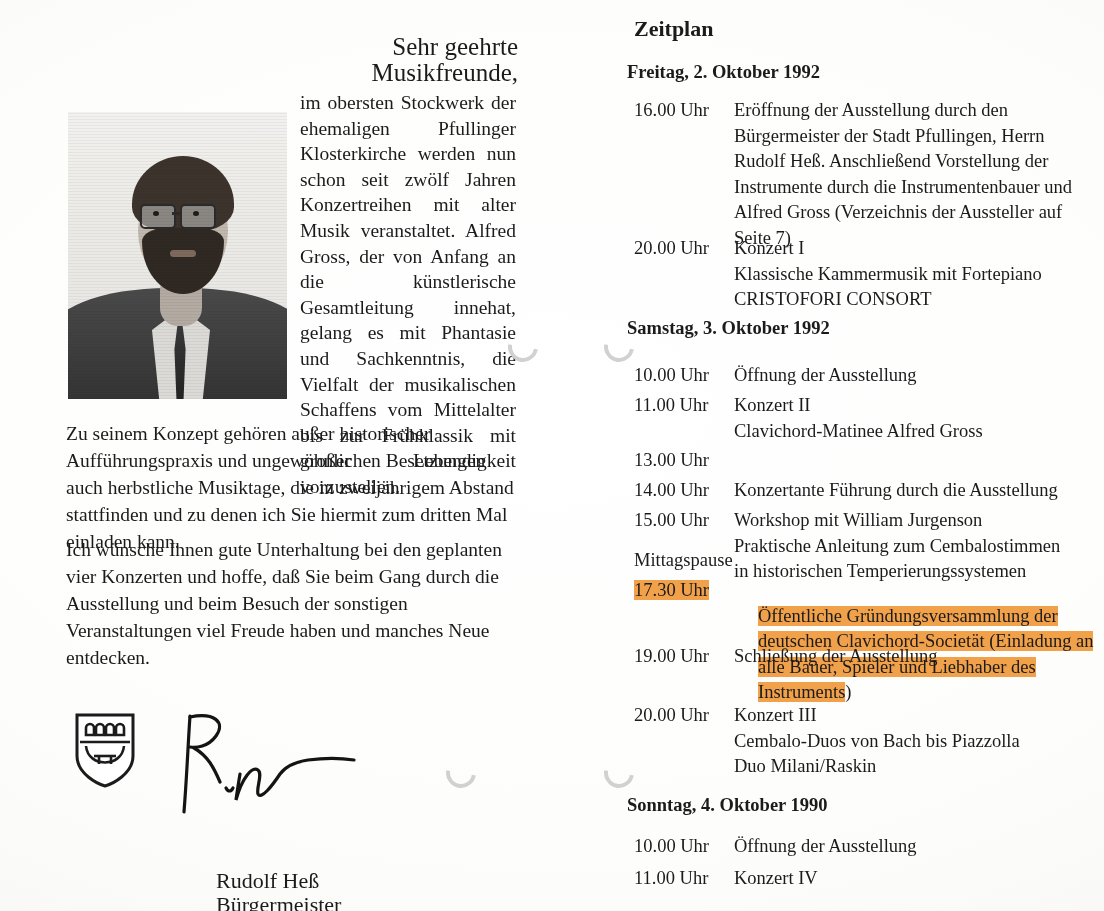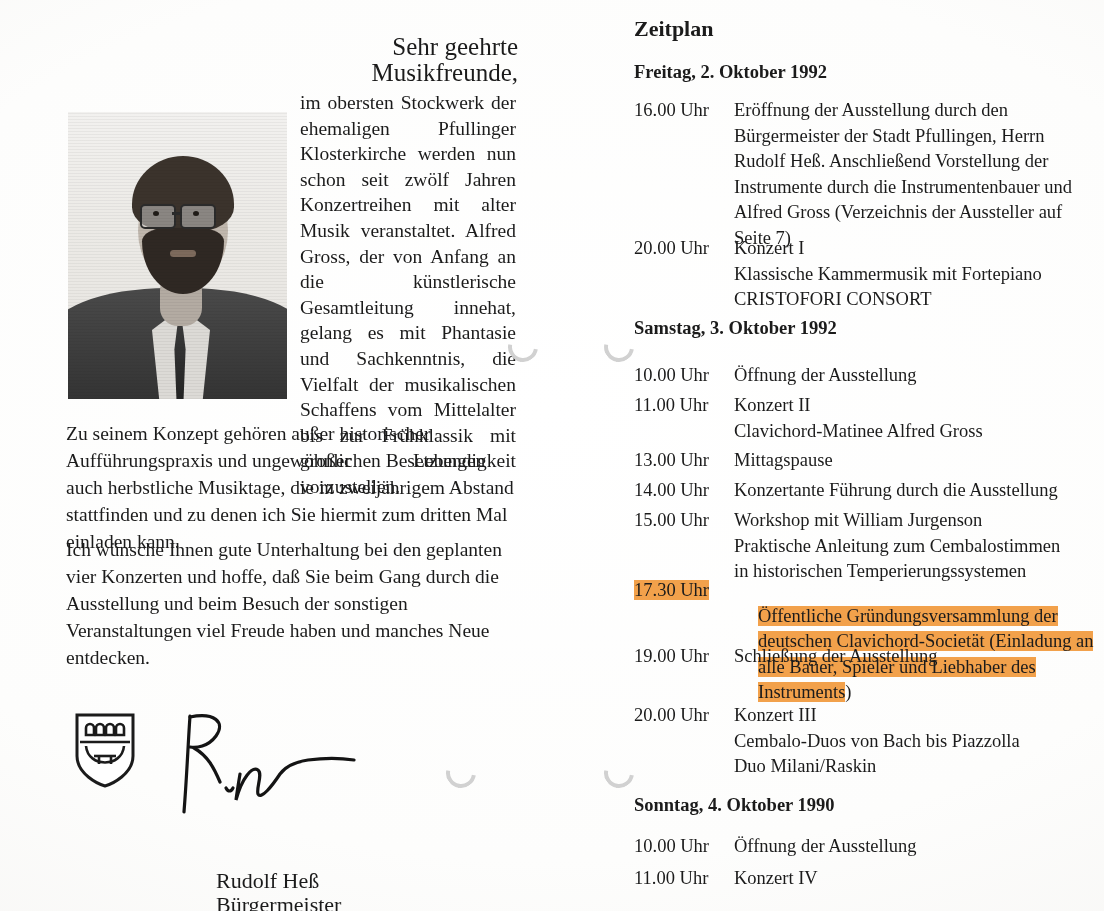--- a/index.html
+++ b/index.html
@@ -222,21 +222,21 @@
   }
   .sched-title {
     position: absolute;
     left: 34px;
     top: 16px;
     font-size: 22px;
     font-weight: bold;
   }
   .day {
     position: absolute;
-    left: 34px;
+    left: 27px;
     font-size: 18.5px;
     font-weight: bold;
   }
   .day.d1 { top: 62px; }
   .day.d2 { top: 318px; }
   .day.d3 { top: 795px; }
 
   .entry {
     position: absolute;
     left: 34px;
@@ -249,21 +249,21 @@
     width: 100px;
     flex: 0 0 100px;
     white-space: nowrap;
   }
   .entry .desc { flex: 1 1 auto; }
 
   .e1  { top: 98px; }
   .e2  { top: 236px; }
   .e3  { top: 363px; }
   .e4  { top: 393px; }
-  .e5  { top: 448px; }
+  .e5  { top: 448px; flex-direction: column; }
   .e6  { top: 478px; }
   .e7  { top: 508px; justify-content: space-between; }
   .e8  { top: 578px; gap: 24px; }
   .e9  { top: 644px; }
   .e10 { top: 703px; }
   .e11 { top: 834px; }
   .e12 { top: 866px; }
 
   
   .hl .time, .hl .desc span {

